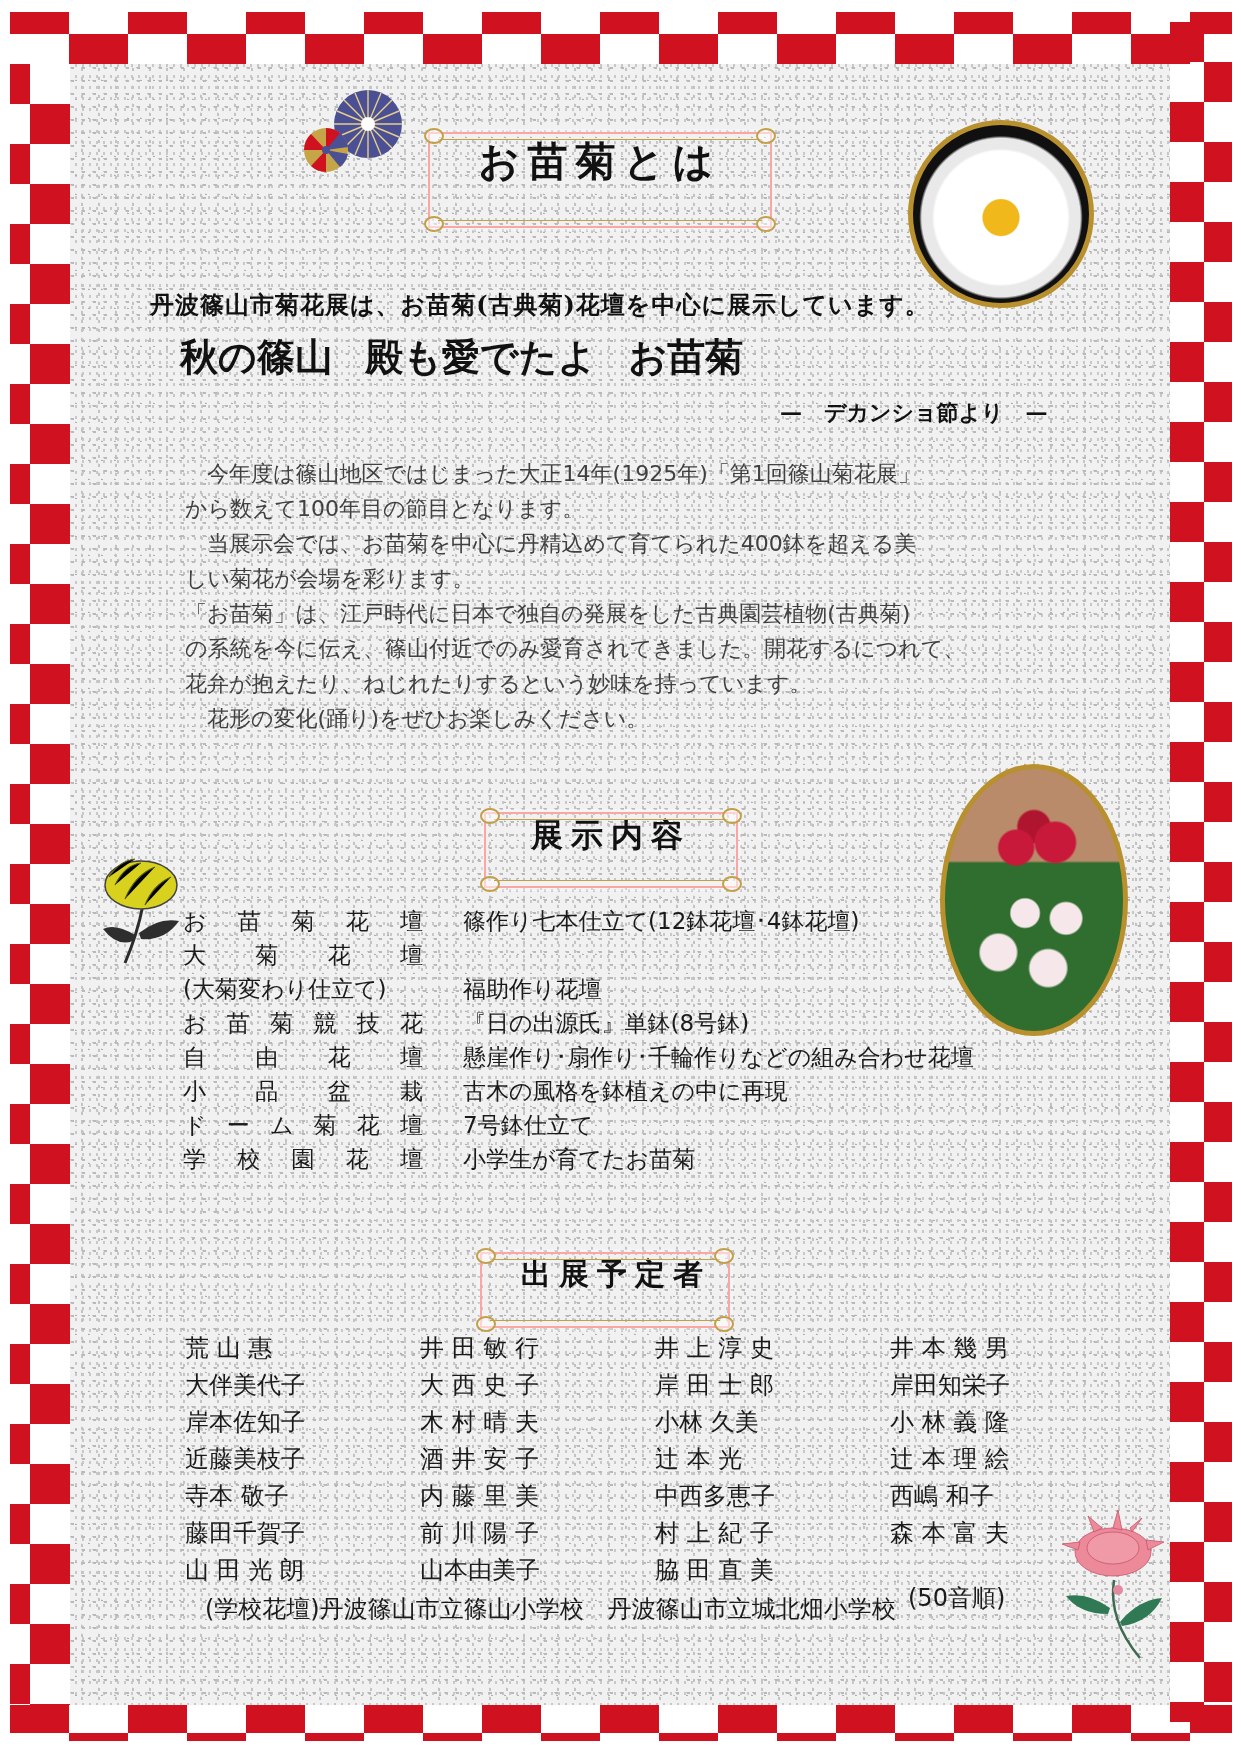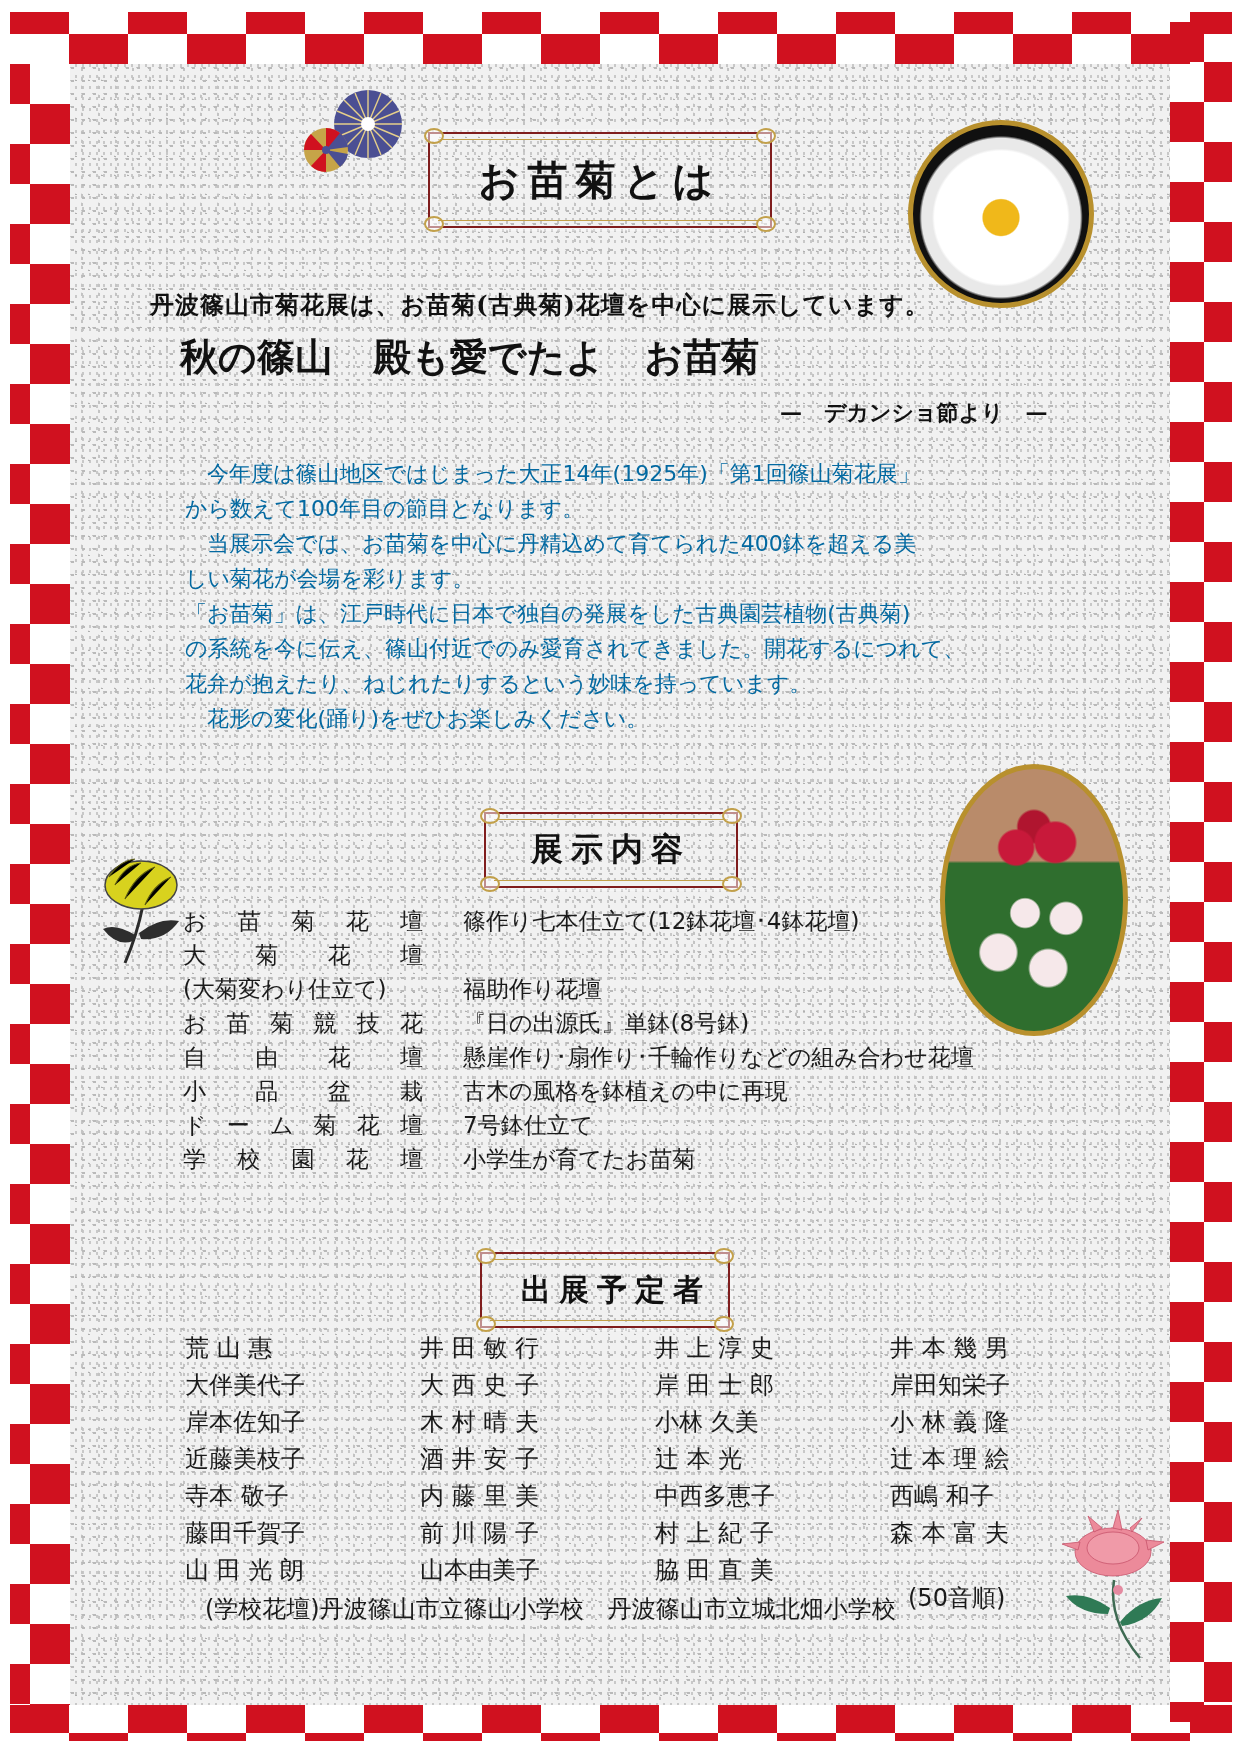--- a/index.html
+++ b/index.html
@@ -31,29 +31,29 @@
     background-image:
       radial-gradient(ellipse 3px 1.5px at 20% 30%, #b9b9b9 60%, transparent 70%),
       radial-gradient(ellipse 2px 3px at 70% 60%, #c3c3c3 60%, transparent 70%),
       radial-gradient(ellipse 2px 1px at 45% 85%, #b0b0b0 60%, transparent 70%),
       radial-gradient(ellipse 1.5px 2.5px at 85% 15%, #c8c8c8 60%, transparent 70%);
     background-size: 11px 13px, 17px 9px, 13px 19px, 7px 11px; }
 
   .abs { position: absolute; }
 
   
-  .frame { position: absolute; border: 2px solid #7f1d1d; box-shadow: inset 0 0 0 4px transparent, 0 0 0 3px rgba(255,255,255,0.3);
-           display: flex; align-items: center; justify-content: center; }
+  .frame { position: absolute; border: 2px solid #fca5a5; box-shadow: inset 0 0 0 4px transparent, 0 0 0 3px rgba(255,255,255,0.3);
+           display: flex; justify-content: center; }
   .frame::before, .frame::after { content: ""; position: absolute; left: 8px; right: 8px; height: 1px; background: #c2a04a; }
   .frame::before { top: 5px; } .frame::after { bottom: 5px; }
   .corner { position: absolute; width: 16px; height: 12px; border: 2px solid #c2a04a; border-radius: 50%; background: rgba(255,255,255,0.5); }
   .frame-title { font-family: "DejaVu Serif", serif; font-weight: bold; color: #111; letter-spacing: 8px; }
 
   .brush { font-family: "DejaVu Serif", "Liberation Serif", serif; font-weight: bold; color: #111; }
-  .body-text { font-family: "DejaVu Sans", "Liberation Sans", sans-serif; font-size: 22px; line-height: 35px; color: #0369a1; }
+  .body-text { font-family: "DejaVu Sans", "Liberation Sans", sans-serif; font-size: 22px; line-height: 35px; color: #404040; }
 
   .row { position: absolute; left: 183px; font-size: 23px; display: flex; }
   .row .label { width: 240px; display: flex; justify-content: space-between; padding-right: 40px; }
   .row .desc { }
   .names { position: absolute; left: 185px; top: 1332px; display: grid; grid-template-columns: 235px 235px 235px 190px; row-gap: 4px; font-size: 24px; line-height: 33px; }
 
   .photo { position: absolute; border: 5px solid #b8902d; border-radius: 50%; overflow: hidden; }
 </style>
 </head>
 <body>
@@ -95,21 +95,21 @@
     <span class="corner" style="right:-6px;top:-6px"></span>
   <span class="corner" style="left:-6px;bottom:-6px"></span>
     <span class="corner" style="right:-6px;bottom:-6px"></span>
   <span class="frame-title" style="font-size:40px;">お苗菊とは</span>
 </div>
 
 <div class="photo" style="left:908px;top:120px;width:176px;height:178px;background:radial-gradient(circle at 50% 52%, #f0b81a 0 14%, #ffffff 15% 52%, #e9e9e9 54% 62%, #101010 64%);"></div>
 
 <div class="abs brush" style="left:150px;top:289px;font-size:24px;letter-spacing:1px;">丹波篠山市菊花展は、お苗菊(古典菊)花壇を中心に展示しています。</div>
 
-<div class="abs brush" style="left:180px;top:332px;font-size:38px;display:flex;gap:40px;">
+<div class="abs brush" style="left:180px;top:332px;font-size:38px;display:flex;gap:32px;">
   <span>秋の篠山</span>
   <span>殿も愛でたよ</span>
   <span>お苗菊</span>
 </div>
 <div class="abs brush" style="left:780px;top:398px;font-size:22px;">—　デカンショ節より　—</div>
 
 <div class="abs body-text" style="left:185px;top:456px;width:900px;">
   <div style="padding-left:22px">今年度は篠山地区ではじまった大正14年(1925年)「第1回篠山菊花展」</div>
   <div>から数えて100年目の節目となります。</div>
   <div style="padding-left:22px">当展示会では、お苗菊を中心に丹精込めて育てられた400鉢を超える美</div>

